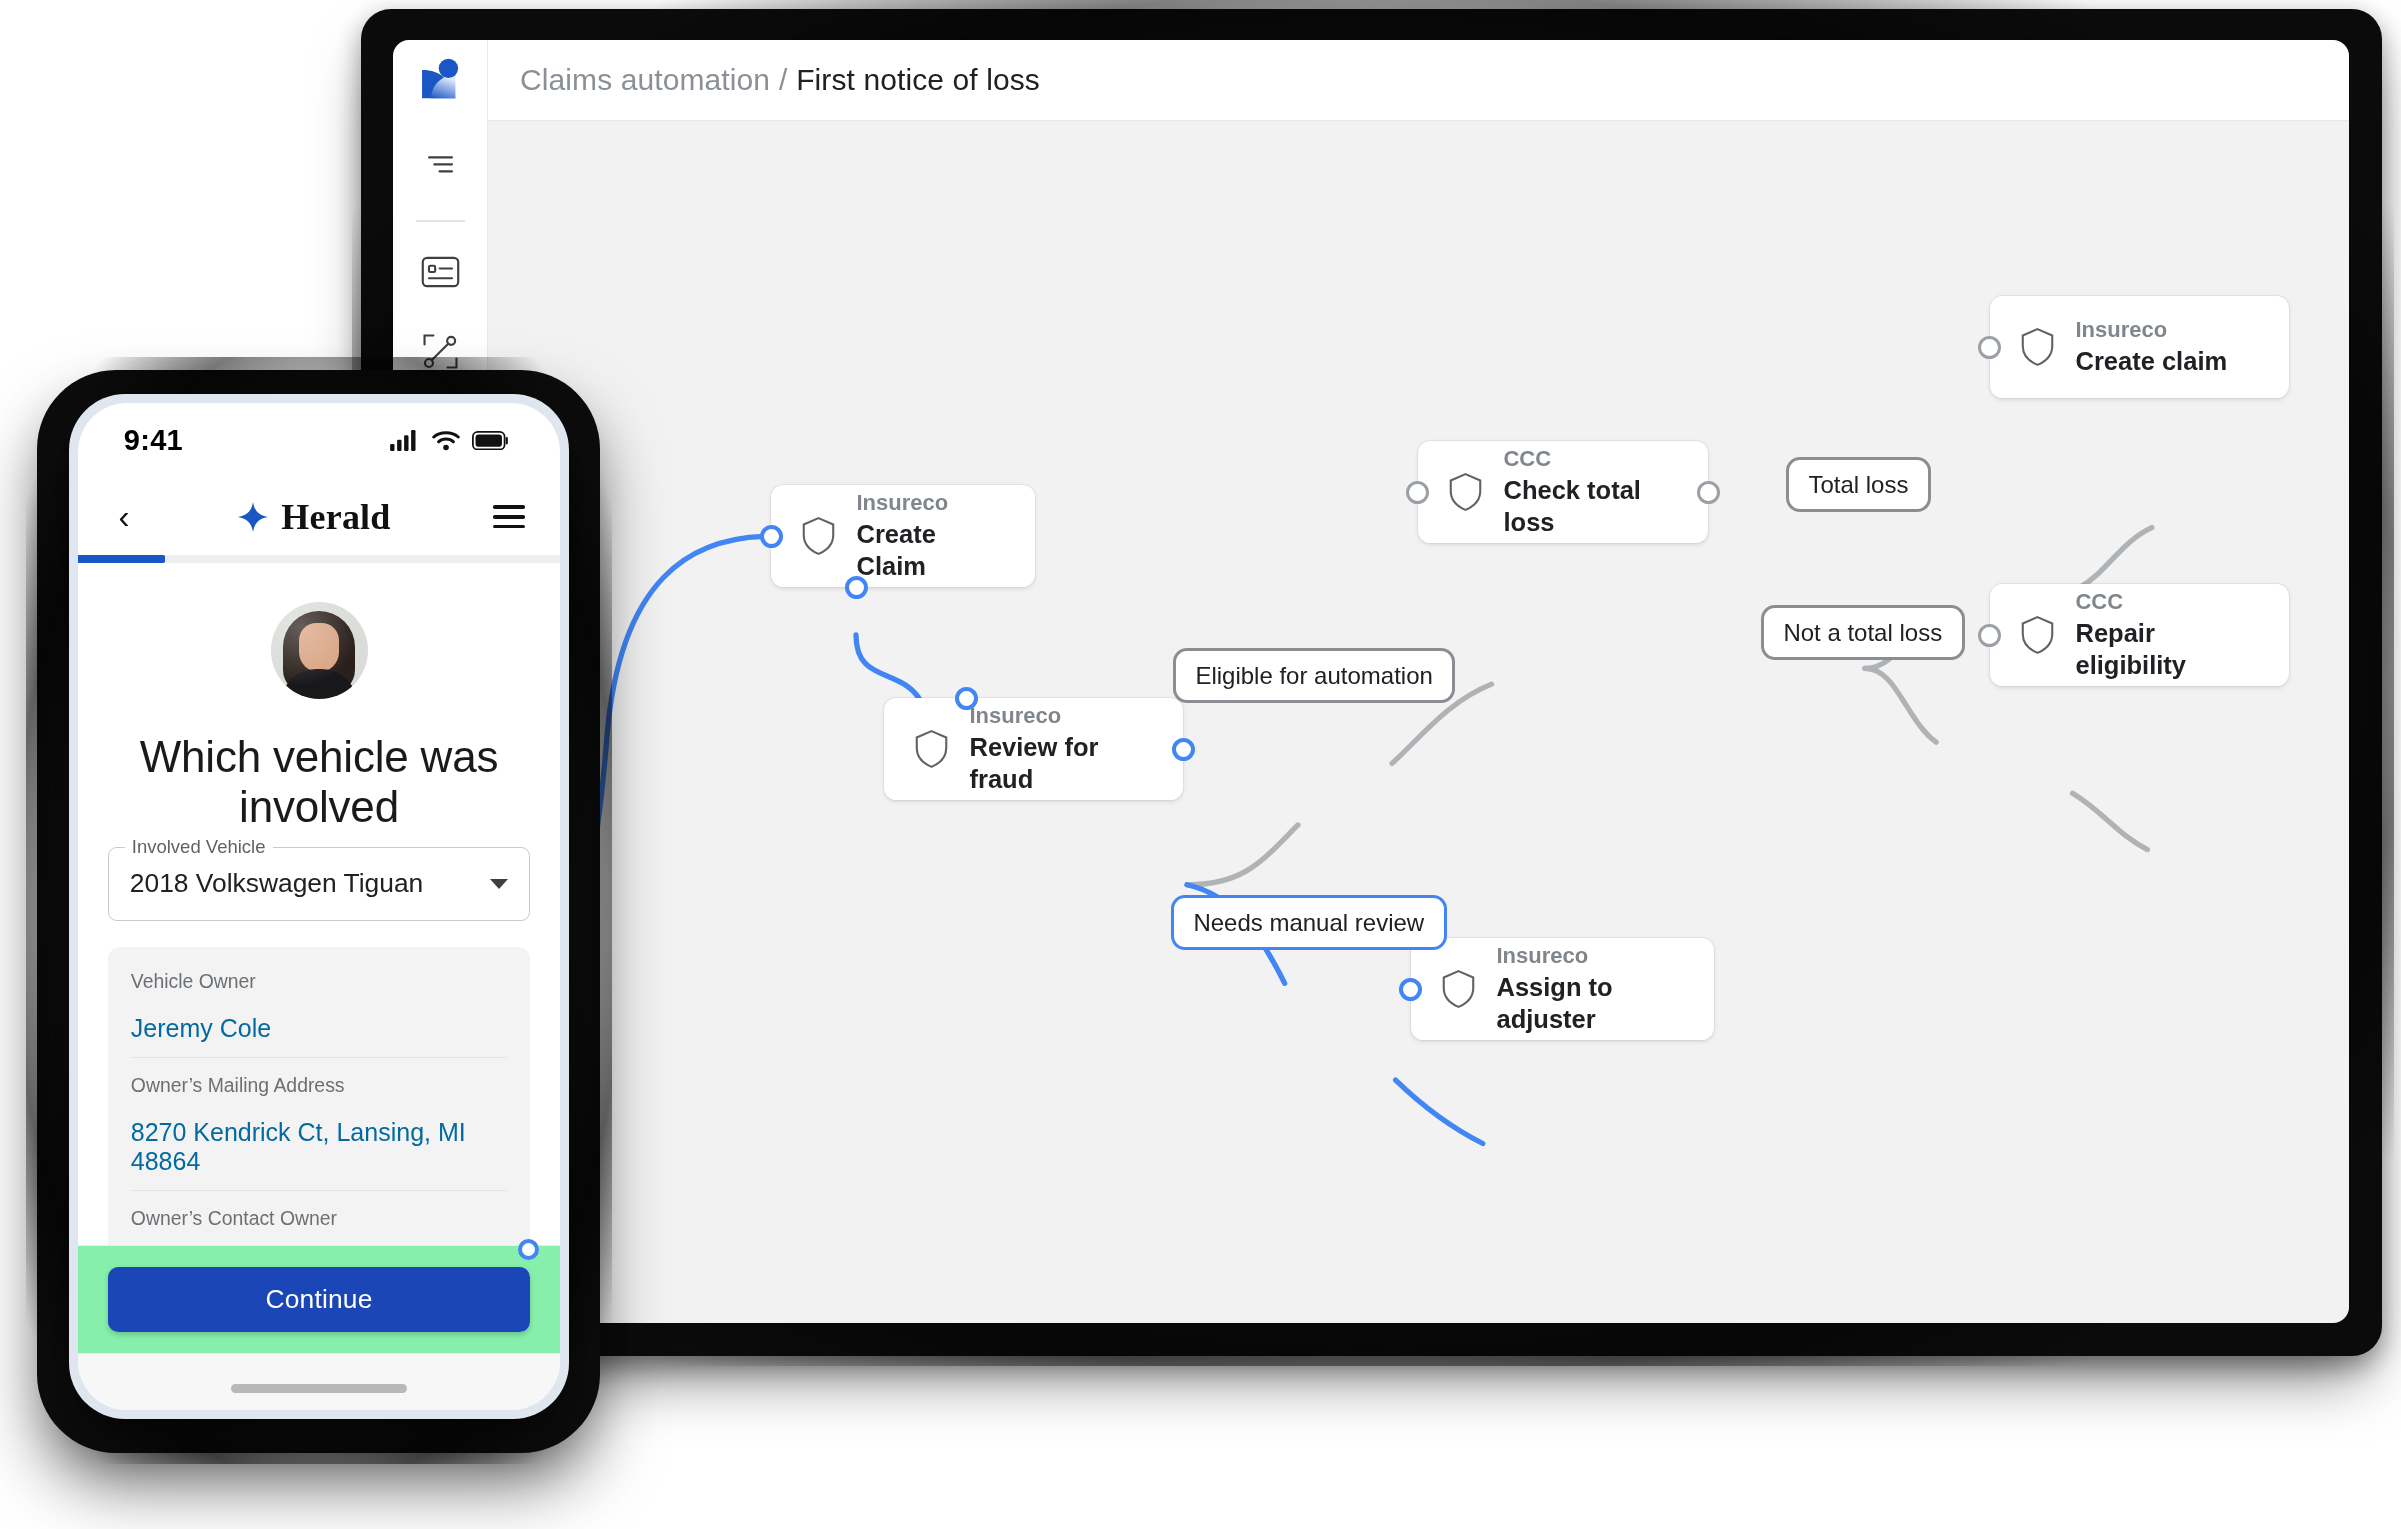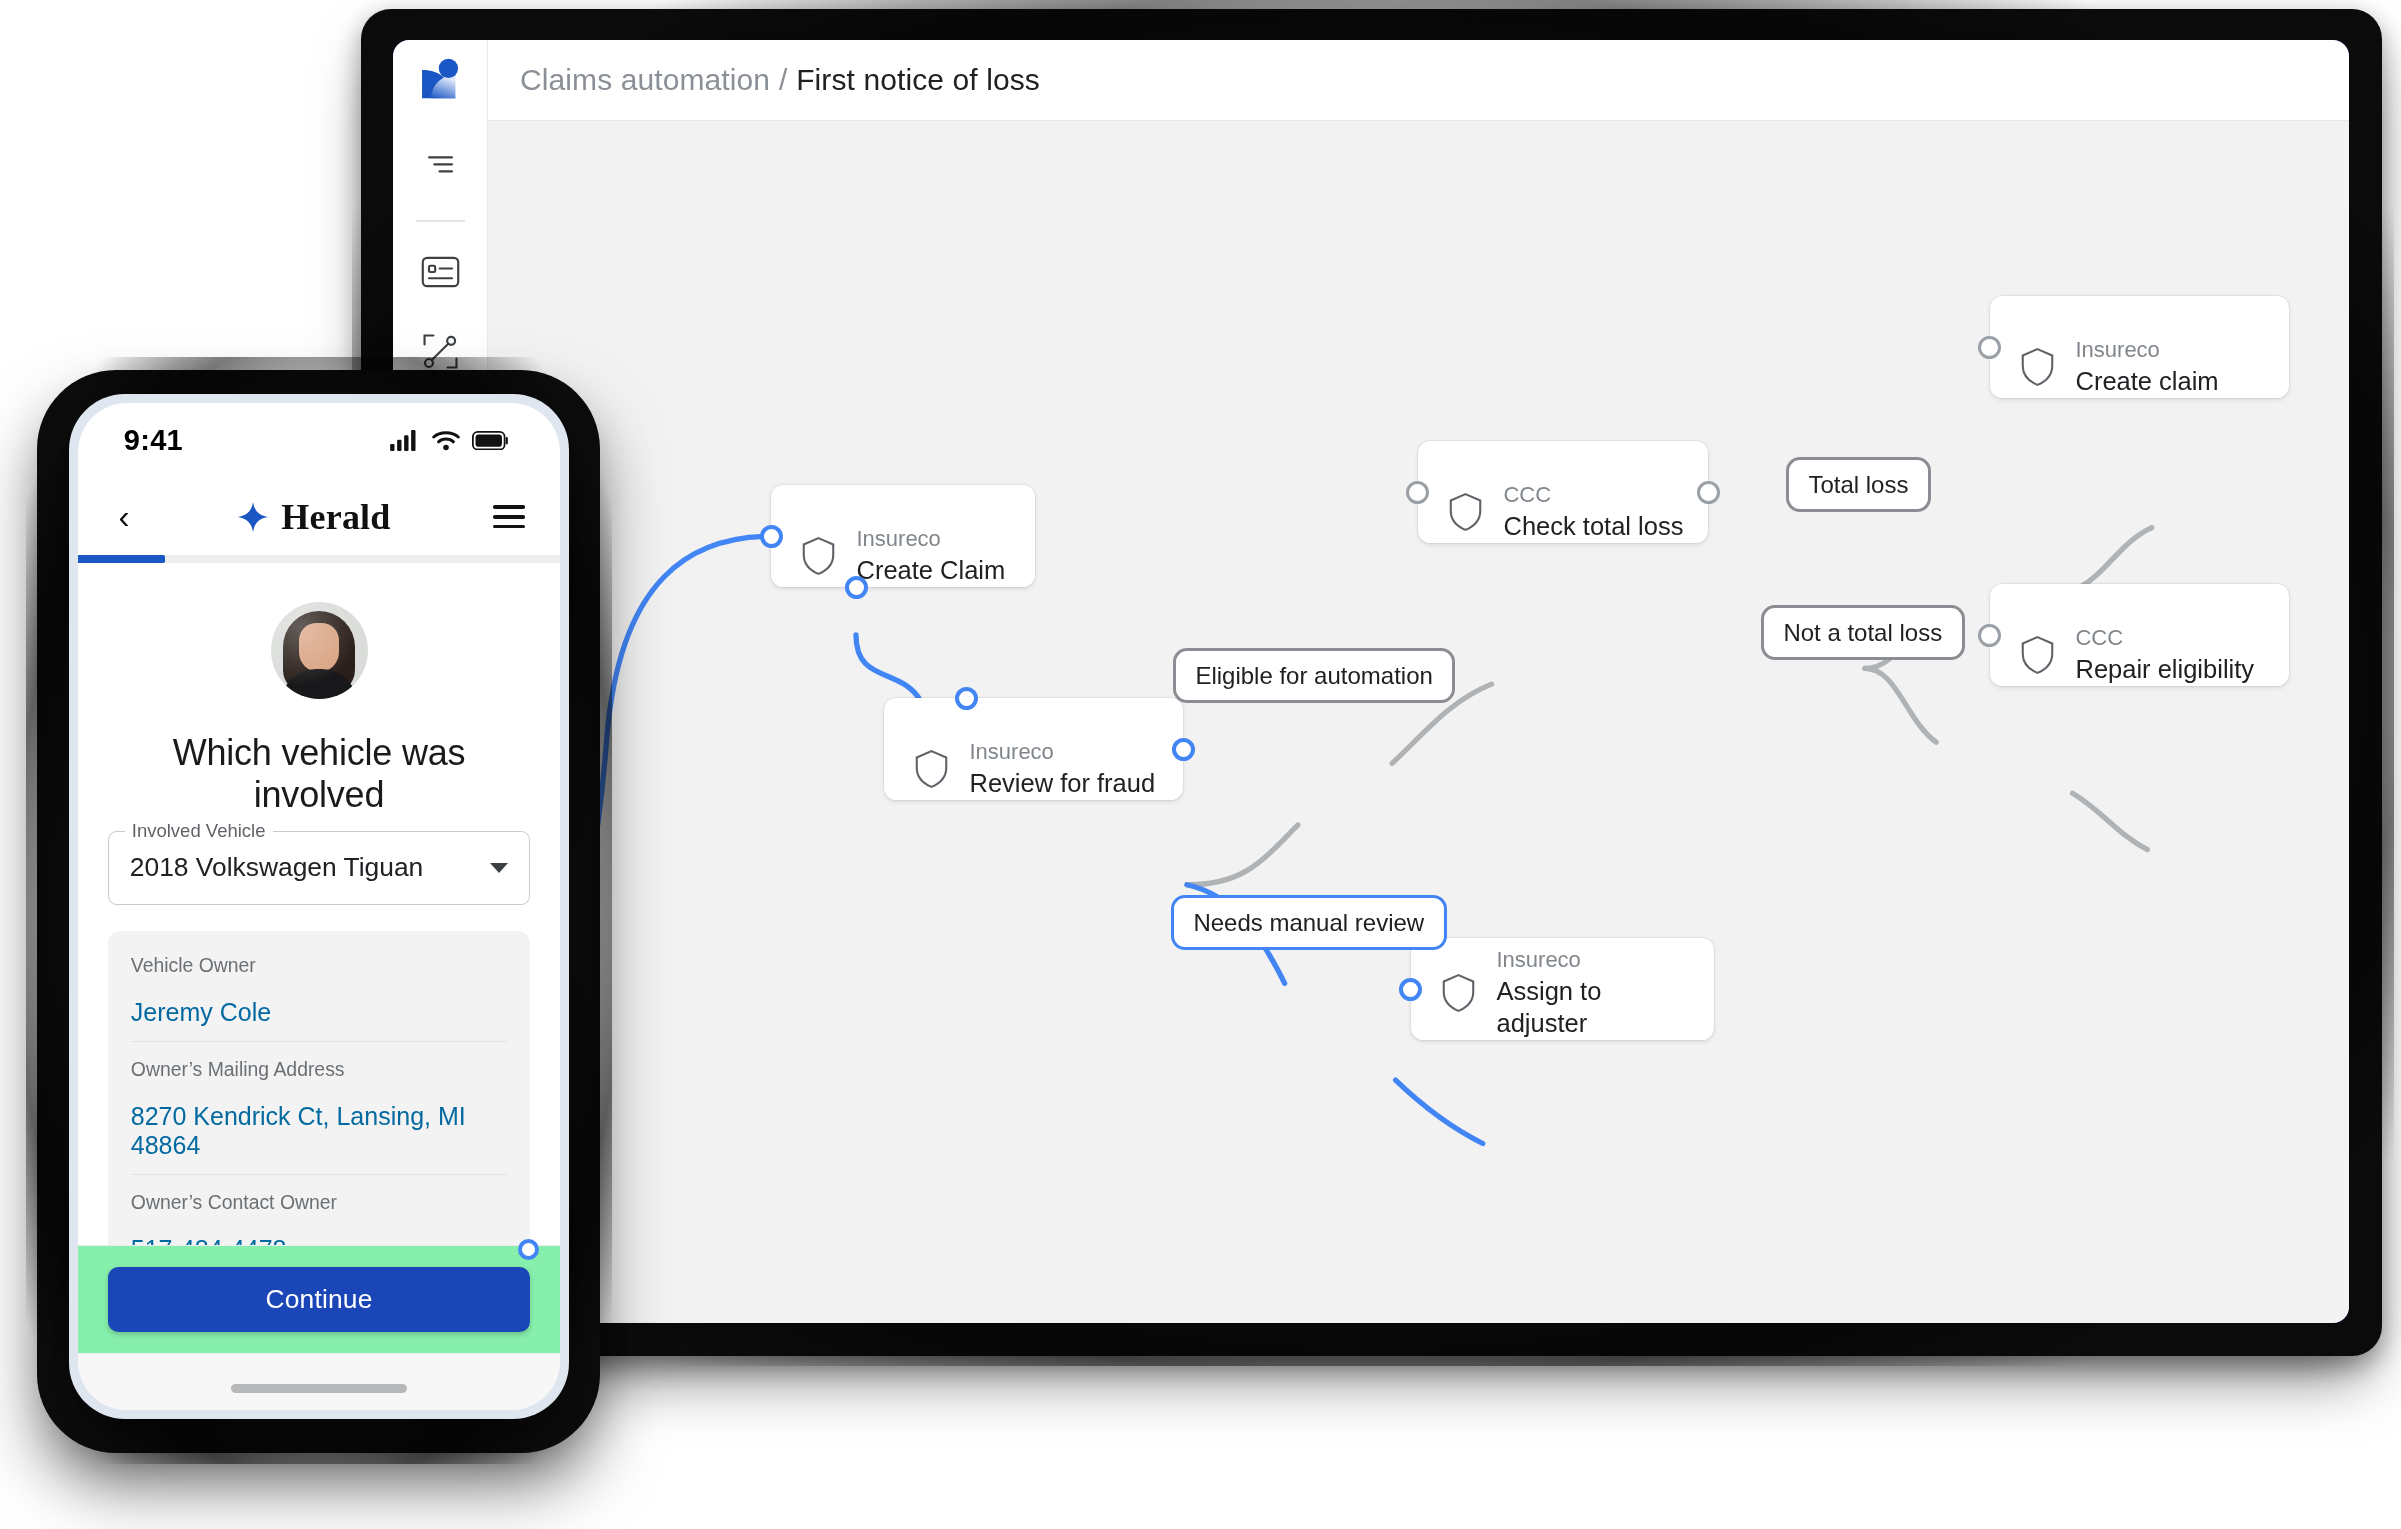--- a/index.html
+++ b/index.html
@@ -58,21 +58,21 @@
   
   #canvas{
     position:relative;flex:1;background:#f2f2f2;overflow:hidden;
   }
   #edge-layer{position:absolute;left:0;top:0;width:100%;height:100%;}
 
   
   .flow-node{
     position:absolute;background:#ffffff;border-radius:12.3px;
     box-shadow:0 1.8px 4.4px rgba(0,0,0,.10),0 0 0 0.9px rgba(0,0,0,.045);
-    display:flex;align-items:flex-end;overflow:hidden;box-sizing:border-box;
+    display:flex;align-items:center;overflow:hidden;box-sizing:border-box;font-weight:bold;
   }
   .node-stripe{width:9.7px;flex:0 0 9.7px;}
   .node-body{display:flex;align-items:center;padding:0 23px 0 19.4px;gap:19.4px;flex:1;}
   .node-shield{width:37px;height:40px;flex:0 0 37px;color:#5f6368;}
   .node-text{display:flex;flex-direction:column;gap:2.6px;}
   .node-vendor{font-size:22px;color:#80868b;line-height:1.25;}
   .node-title{font-size:25.5px;color:#202124;line-height:1.25;}
 
   
   .flow-pill{
@@ -134,21 +134,21 @@
   #avatar{
     width:97px;height:97px;border-radius:50%;margin:39px auto 0 auto;overflow:hidden;
     background:#d9dcd8;position:relative;
   }
   .av-hair{position:absolute;left:12.3px;top:8.8px;width:72px;height:83px;border-radius:39px 39px 26.4px 26.4px;background:#2a1f1a;}
   .av-face{position:absolute;left:28px;top:21px;width:40px;height:49px;border-radius:20px 20px 23px 23px;background:#d9a382;}
   .av-body{position:absolute;left:10.6px;bottom:-5.3px;width:76px;height:35px;border-radius:35px 35px 0 0;background:#18181a;}
   .av-shine{position:absolute;inset:0;background:radial-gradient(circle at 30% 25%, rgba(255,255,255,.28), rgba(255,255,255,0) 60%);}
 
   #question{
-    text-align:center;font-size:36px;color:#1a1a1a;margin-top:33px;letter-spacing:-0.2px;
+    text-align:center;font-size:44px;color:#1a1a1a;margin-top:33px;letter-spacing:-0.2px;
   }
 
   #select-field{
     position:relative;margin-top:15px;height:74px;border:1.8px solid #c7c9cc;border-radius:8.8px;
     display:flex;align-items:center;padding:0 21px;box-sizing:border-box;
   }
   #select-legend{
     position:absolute;top:-11.4px;left:16px;background:#fff;padding:0 7px;font-size:18.5px;color:#5f6368;
   }
   #select-value{font-size:26.4px;color:#202124;}

